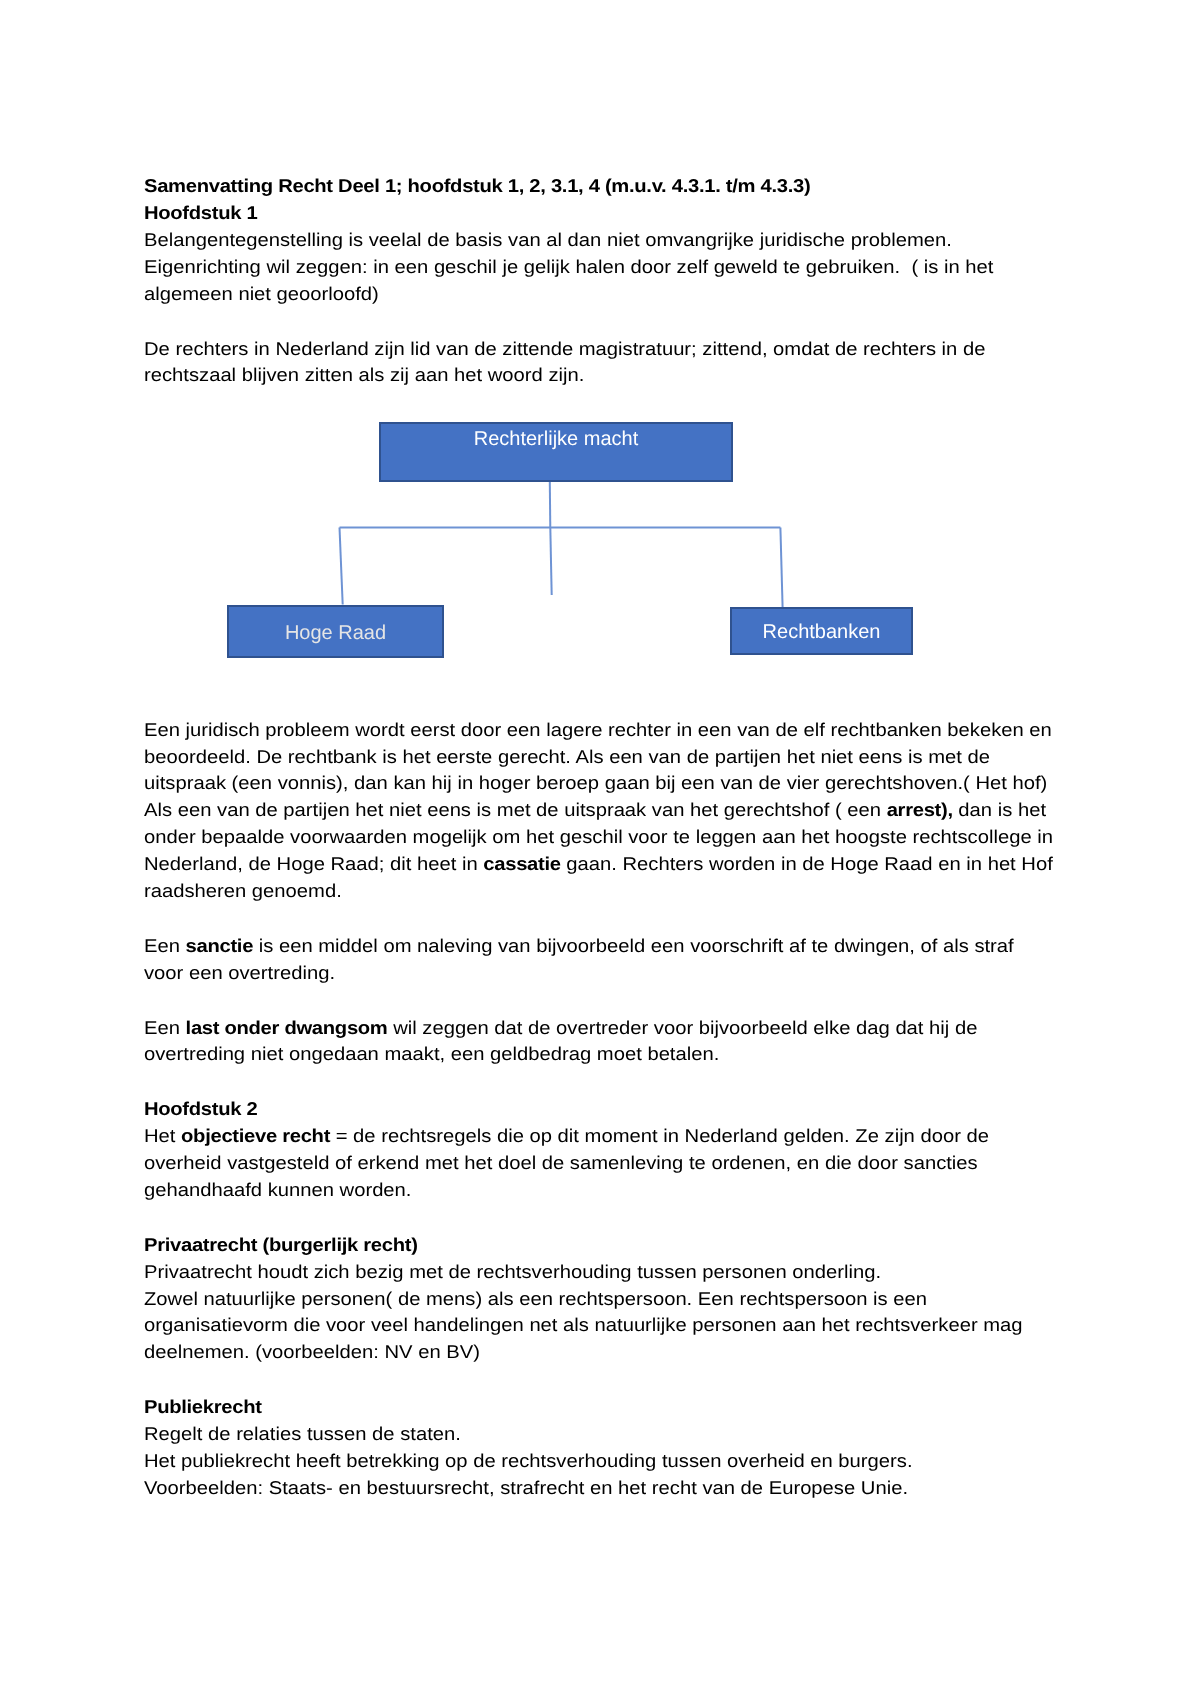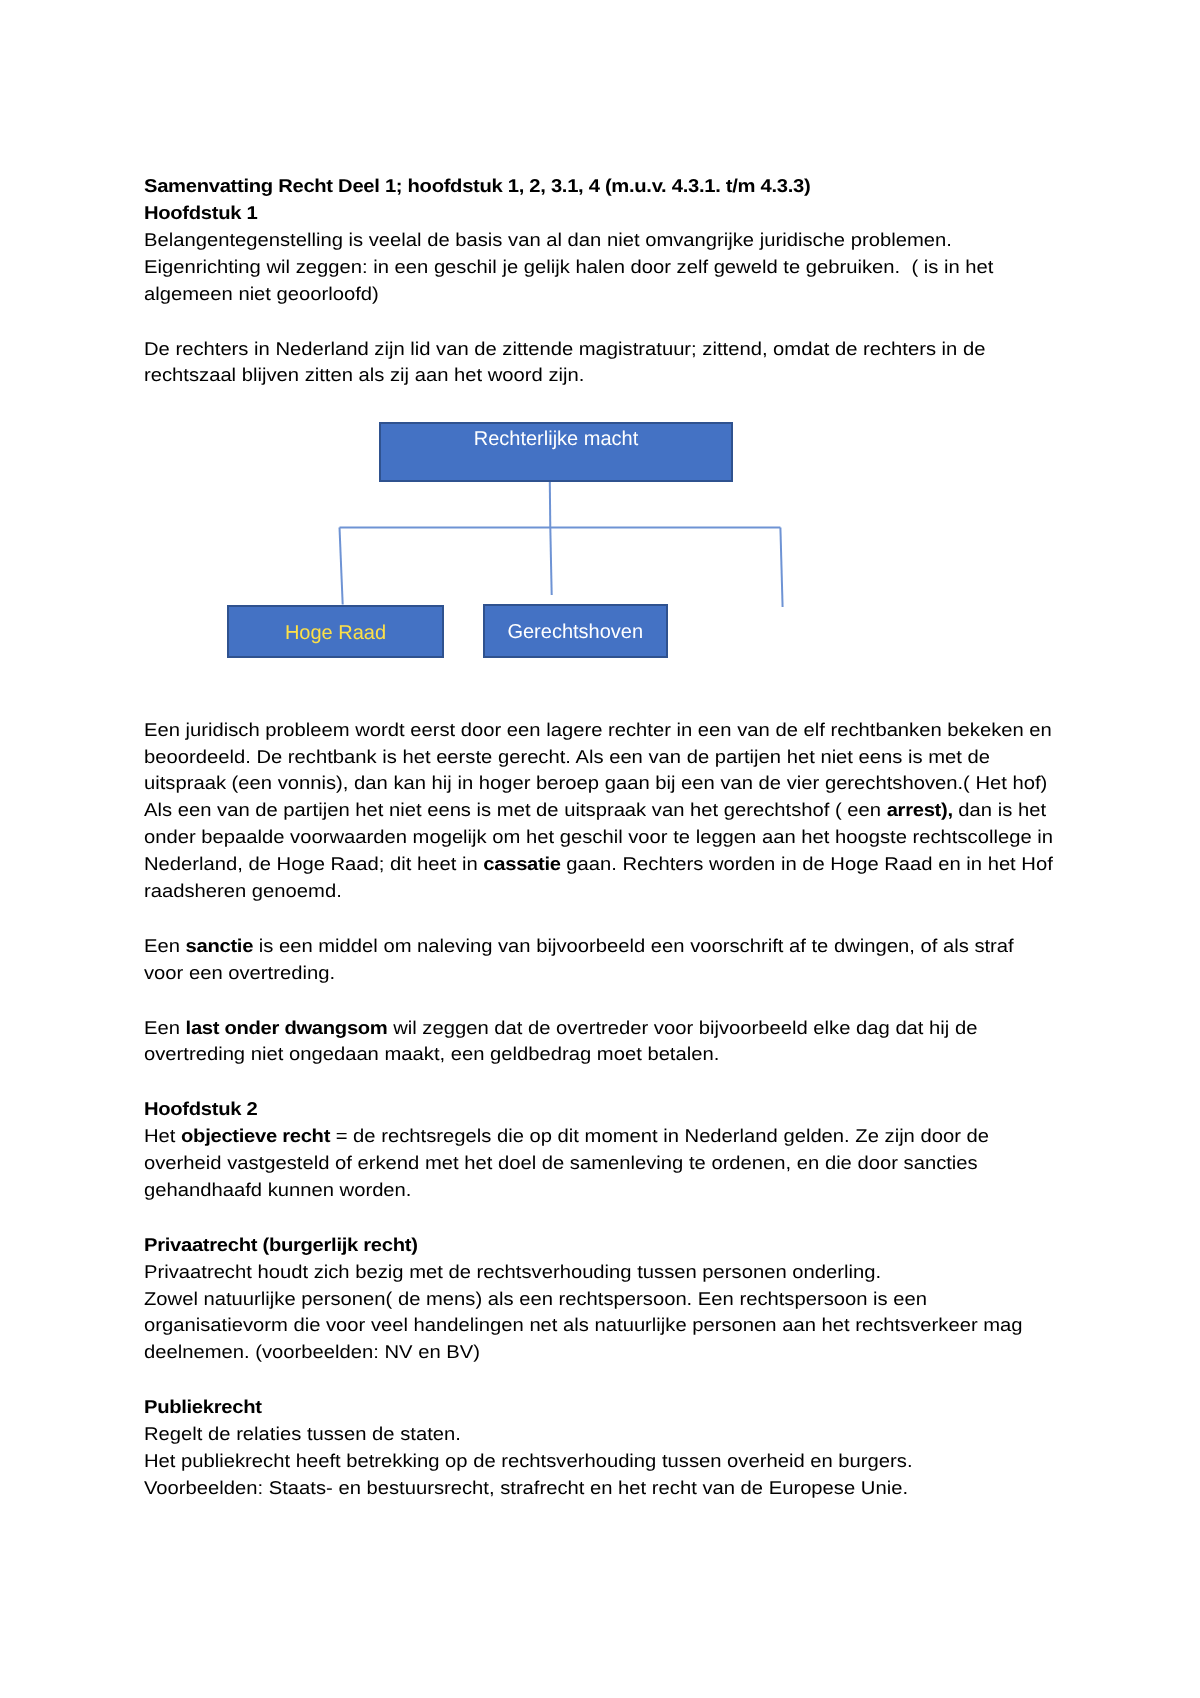--- a/index.html
+++ b/index.html
@@ -55,25 +55,25 @@
         <polyline points="549.8,482 550.3,527.5" fill="none" stroke="#6E93D4" stroke-width="2"></polyline>
         <polyline points="339.5,527.5 780.4,527.5" fill="none" stroke="#6E93D4" stroke-width="2"></polyline>
         <polyline points="339.5,527.5 342.7,604.5" fill="none" stroke="#6E93D4" stroke-width="2"></polyline>
         <polyline points="550.3,527.5 551.7,595" fill="none" stroke="#6E93D4" stroke-width="2"></polyline>
         <polyline points="780.4,527.5 782.6,607" fill="none" stroke="#6E93D4" stroke-width="2"></polyline>
       </svg>
     <div class="figure-nodes" id="figure-nodes">
         <div class="node" style="left: 379px; top: 422px; width: 354px; height: 60px; background: rgb(68, 114, 196); border-color: rgb(47, 82, 143); color: rgb(255, 255, 255); padding-bottom: 27px;">
           <span>Rechterlijke macht</span>
         </div>
-        <div class="node" style="left: 227px; top: 604.5px; width: 217px; height: 53.5px; background: rgb(68, 114, 196); border-color: rgb(47, 82, 143); color: #fde047; padding-top: 4px; text-align: right;">
+        <div class="node" style="left: 227px; top: 604.5px; width: 217px; height: 53.5px; background: rgb(68, 114, 196); border-color: rgb(47, 82, 143); color: #e5e5e5; padding-top: 4px; text-align: right;">
           <span>Hoge Raad</span>
         </div>
-        <div class="node" style="left: 482.5px; top: 604px; width: 185.5px; height: 54px; background: rgb(68, 114, 196); border-color: rgb(47, 82, 143); color: rgb(255, 255, 255); padding-top: 2px;">
-          <span>Gerechtshoven</span>
+        <div class="node" style="left: 730px; top: 607px; width: 183px; height: 48px; background: rgb(68, 114, 196); border-color: rgb(47, 82, 143); color: rgb(255, 255, 255); padding-top: 2px;">
+          <span>Rechtbanken</span>
         </div>
       </div>
   </div>
 
   <div class="doc-text" id="doc-text">
       <div class="text-block">
         <div class="txt-line" style="top: 145.1px;"><span class="b">Samenvatting Recht Deel 1; hoofdstuk 1, 2, 3.1, 4 (m.u.v. 4.3.1. t/m 4.3.3)</span></div>
         <div class="txt-line" style="top: 172px;"><span class="b">Hoofdstuk 1</span></div>
         <div class="txt-line" style="top: 198.9px;"><span>Belangentegenstelling is veelal de basis van al dan niet omvangrijke juridische problemen.</span></div>
         <div class="txt-line" style="top: 225.8px;"><span>Eigenrichting wil zeggen: in een geschil je gelijk halen door zelf geweld te gebruiken.  ( is in het</span></div>

